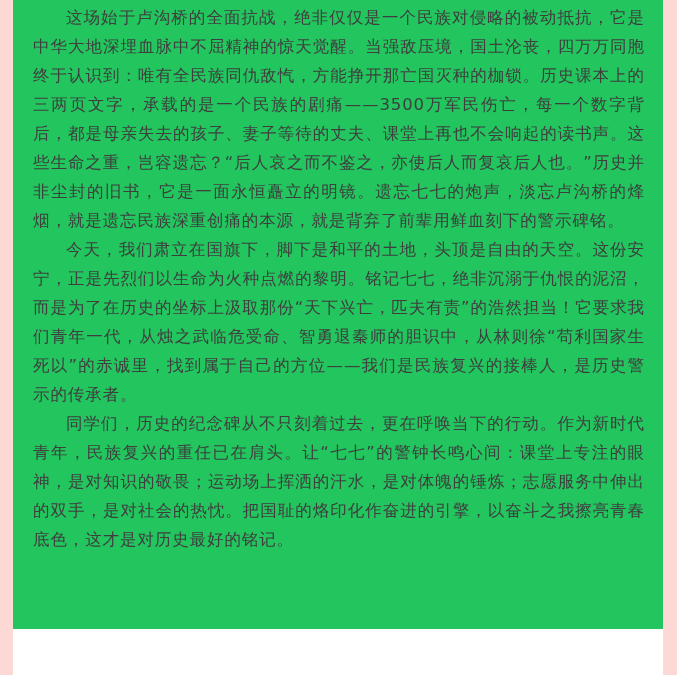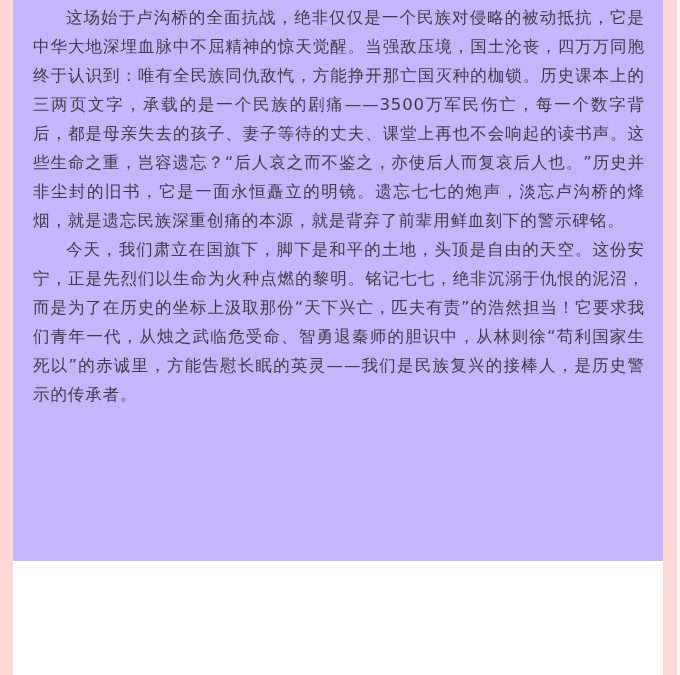--- a/index.html
+++ b/index.html
@@ -25,22 +25,22 @@
       left: 663px;
       top: 0;
       width: 14px;
       height: 675px;
     }
     .content {
       position: absolute;
       left: 13px;
       top: 0;
       width: 650px;
-      height: 561px;
-      background: #c4b5fd;
+      height: 629px;
+      background: #22c55e;
     }
     .article {
       position: absolute;
       left: 20px;
       top: 3px;
       width: 612px;
       font-family: "DejaVu Sans", sans-serif;
       font-size: 16.5px;
       line-height: 29px;
       color: #3e3e3e;
@@ -52,16 +52,17 @@
       text-indent: 2em;
     }
   </style>
 </head>
 <body>
 
 <div class="strip-left" style="background: rgb(253, 217, 213);"></div>
 <div class="content">
   <div class="article" style="color: rgb(62, 62, 62);">
     <p>这场始于卢沟桥的全面抗战，绝非仅仅是一个民族对侵略的被动抵抗，它是中华大地深埋血脉中不屈精神的惊天觉醒。当强敌压境，国土沦丧，四万万同胞终于认识到：唯有全民族同仇敌忾，方能挣开那亡国灭种的枷锁。历史课本上的三两页文字，承载的是一个民族的剧痛——3500万军民伤亡，每一个数字背后，都是母亲失去的孩子、妻子等待的丈夫、课堂上再也不会响起的读书声。这些生命之重，岂容遗忘？“后人哀之而不鉴之，亦使后人而复哀后人也。”历史并非尘封的旧书，它是一面永恒矗立的明镜。遗忘七七的炮声，淡忘卢沟桥的烽烟，就是遗忘民族深重创痛的本源，就是背弃了前辈用鲜血刻下的警示碑铭。</p>
-    <p>今天，我们肃立在国旗下，脚下是和平的土地，头顶是自由的天空。这份安宁，正是先烈们以生命为火种点燃的黎明。铭记七七，绝非沉溺于仇恨的泥沼，而是为了在历史的坐标上汲取那份“天下兴亡，匹夫有责”的浩然担当！它要求我们青年一代，从烛之武临危受命、智勇退秦师的胆识中，从林则徐“苟利国家生死以”的赤诚里，方能告慰长眠的英灵——我们是民族复兴的接棒人，是历史警示的传承者。</p>
+    <p>今天，我们肃立在国旗下，脚下是和平的土地，头顶是自由的天空。这份安宁，正是先烈们以生命为火种点燃的黎明。铭记七七，绝非沉溺于仇恨的泥沼，而是为了在历史的坐标上汲取那份“天下兴亡，匹夫有责”的浩然担当！它要求我们青年一代，从烛之武临危受命、智勇退秦师的胆识中，从林则徐“苟利国家生死以”的赤诚里，找到属于自己的方位——我们是民族复兴的接棒人，是历史警示的传承者。</p>
+    <p>同学们，历史的纪念碑从不只刻着过去，更在呼唤当下的行动。作为新时代青年，民族复兴的重任已在肩头。让“七七”的警钟长鸣心间：课堂上专注的眼神，是对知识的敬畏；运动场上挥洒的汗水，是对体魄的锤炼；志愿服务中伸出的双手，是对社会的热忱。把国耻的烙印化作奋进的引擎，以奋斗之我擦亮青春底色，这才是对历史最好的铭记。</p>
   </div>
 </div>
 <div class="strip-right" style="background: rgb(253, 217, 213);"></div>
 
 </body></html>

